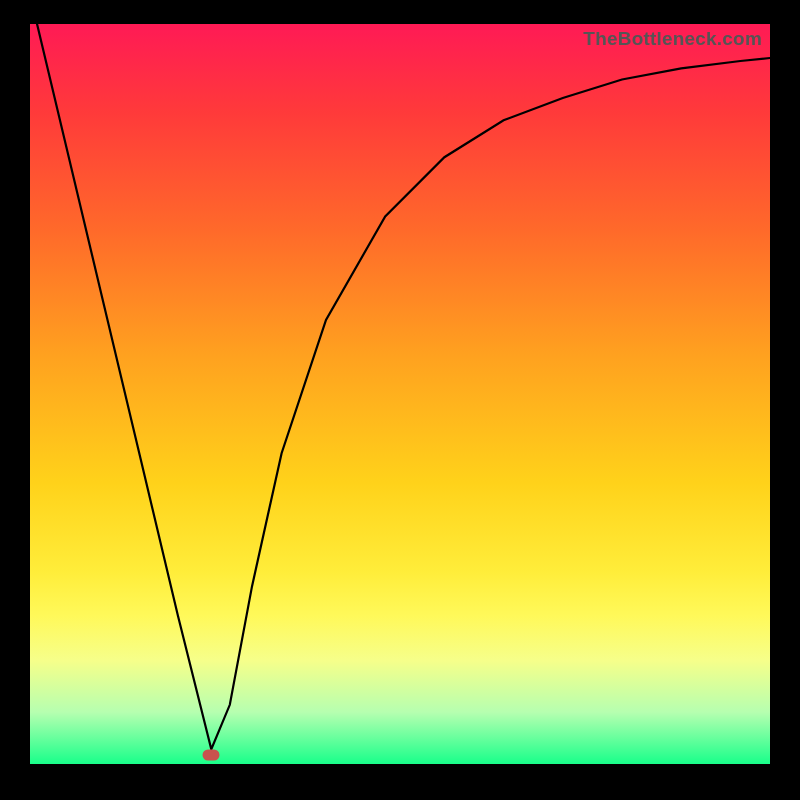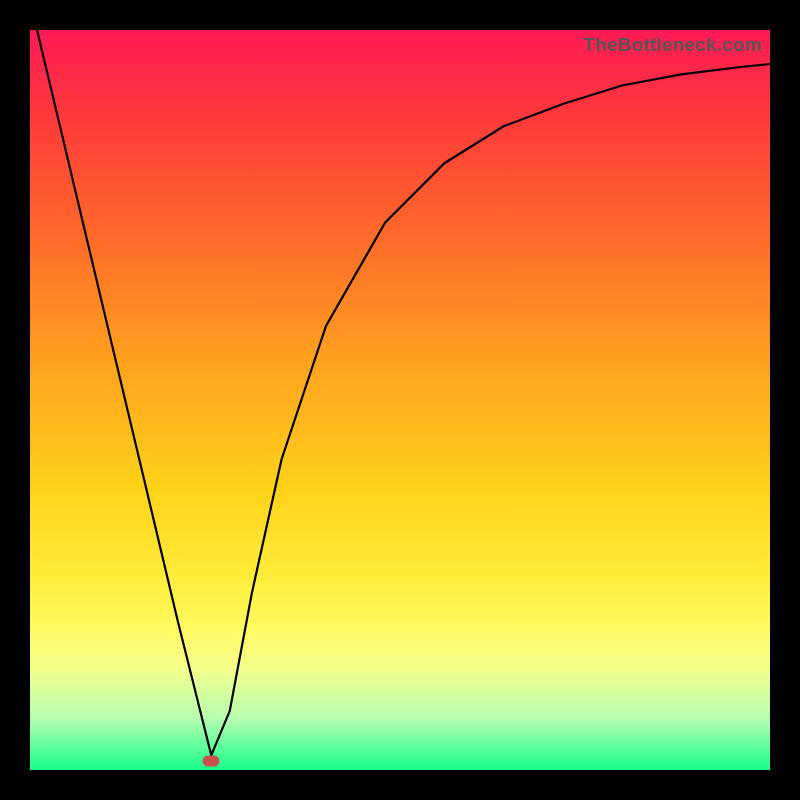--- a/index.html
+++ b/index.html
@@ -12,21 +12,21 @@
   }
   .outer-frame {
     width: 800px;
     height: 800px;
     background: #000;
     position: relative;
   }
   .plot-area {
     position: absolute;
     left: 30px;
-    top: 30px;
+    top: 24px;
     width: 740px;
     height: 740px;
     background: linear-gradient(
       to bottom,
       #ff1a55 0%,
       #ff3a3a 12%,
       #ff6a2a 28%,
       #ffa21f 45%,
       #ffd21a 62%,
       #ffed3a 74%,

